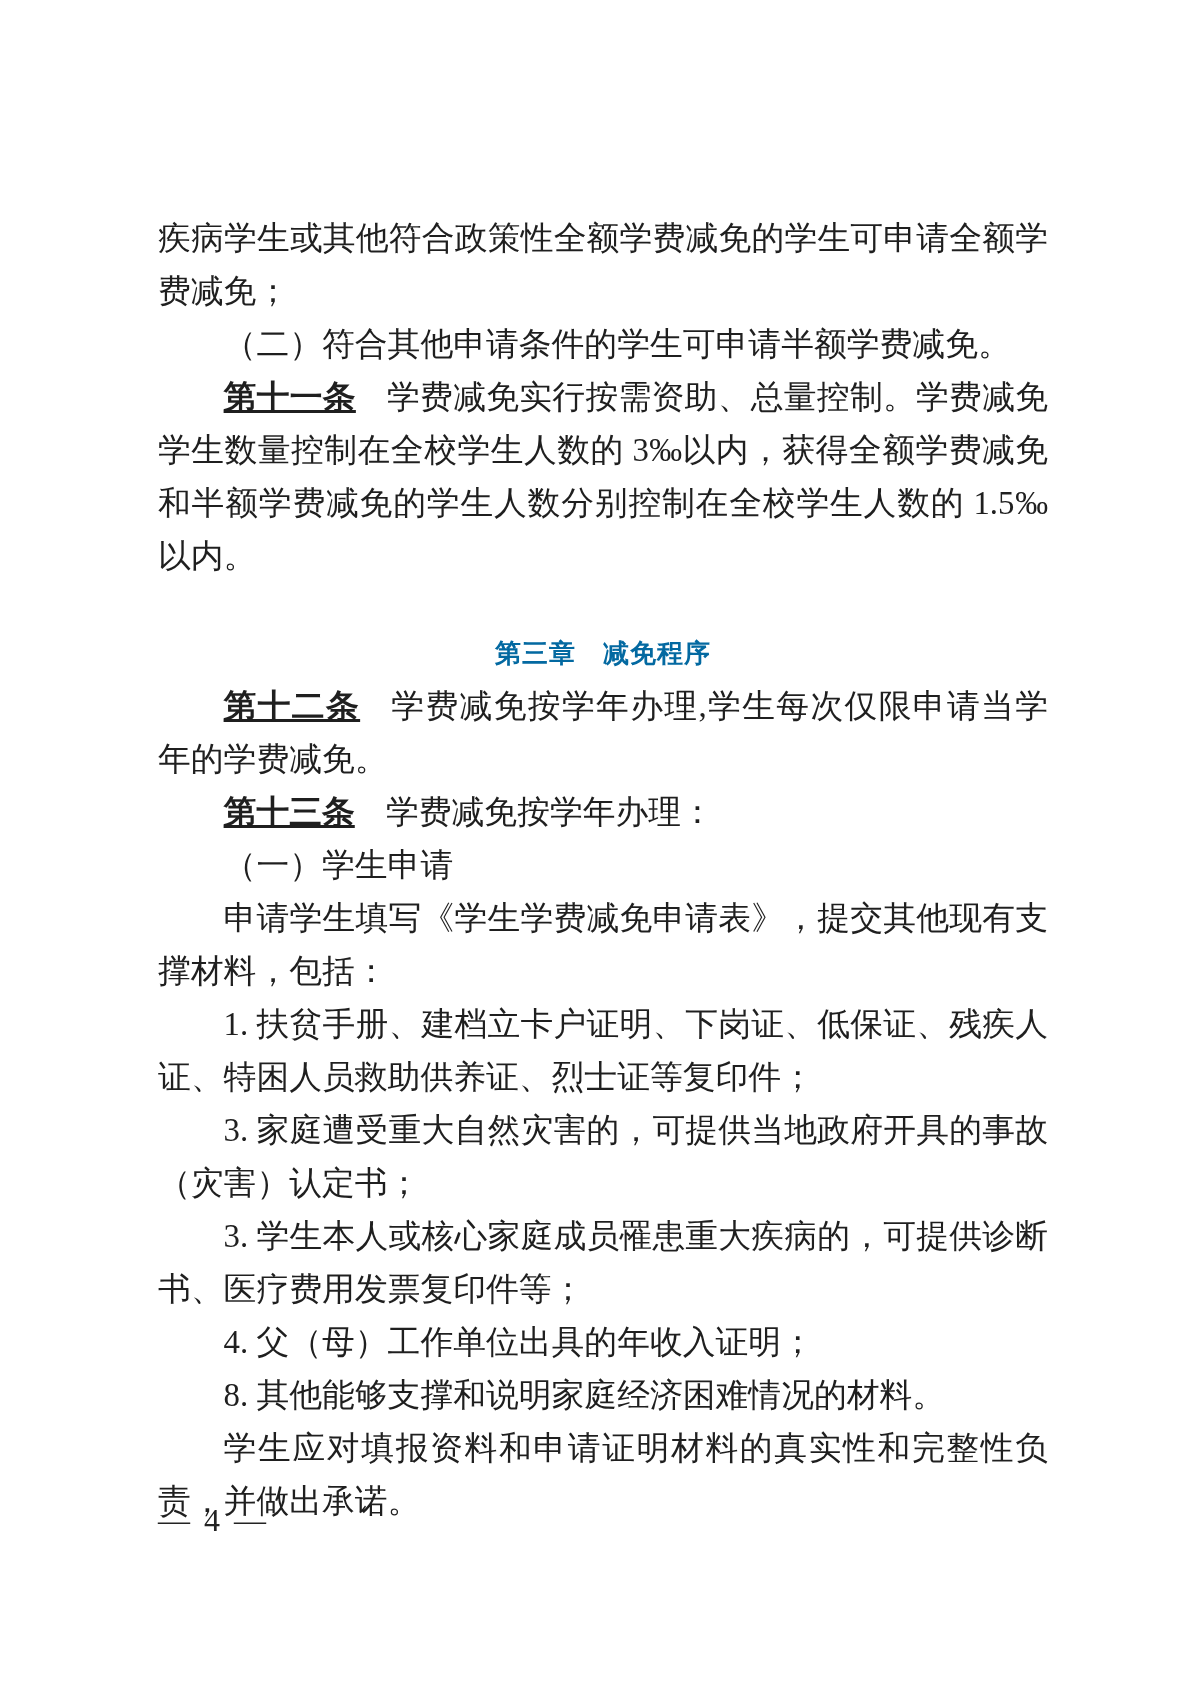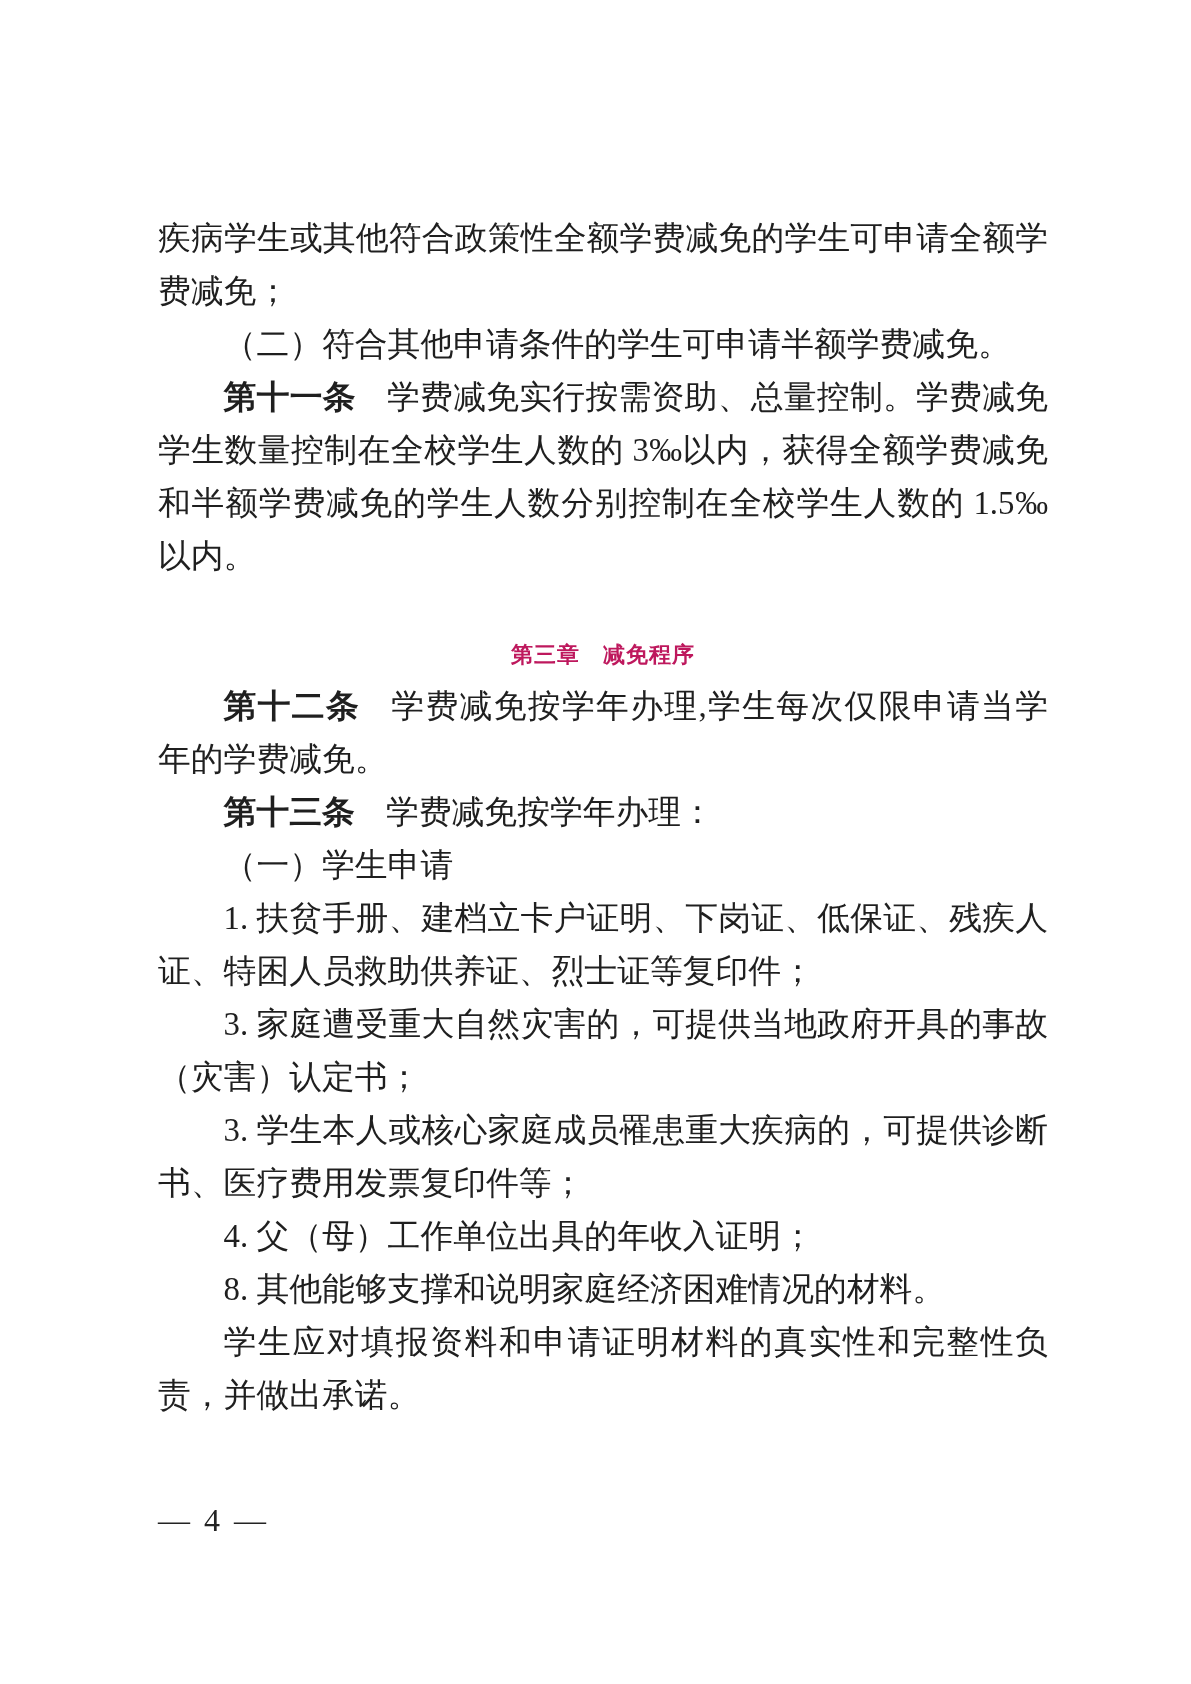--- a/index.html
+++ b/index.html
@@ -34,32 +34,33 @@
   .para {
     margin: 0;
     padding: 0;
   }
   .para.indent {
     text-indent: 2em;
   }
   .term {
     font-weight: bold;
     margin-right: 0.95em;
+    text-decoration: underline;
   }
   .chapter {
     margin: 47px 0 0 0;
     padding: 0;
-    font-family: Liberation Serif, serif;
+    font-family: Liberation Mono, monospace;
     font-weight: bold;
-    font-size: 22px;
+    font-size: 26px;
     line-height: 50px;
     text-align: center;
     text-indent: 0;
     letter-spacing: 1px;
-    color: #be185d;
+    color: #0369a1;
   }
   .page-footer {
     position: absolute;
     left: 158px;
     top: 1502px;
     font-size: 32px;
     line-height: 36px;
     letter-spacing: 3px;
     color: #232323;
   }
@@ -77,20 +78,21 @@
     <p class="para indent"><span class="term">第十一条</span><span>学费减免实行按需资助、总量控制。学费减免学生数量控制在全校学生人数的 3‰以内，获得全额学费减免和半额学费减免的学生人数分别控制在全校学生人数的 1.5‰以内。</span></p>
 
     <h2 class="chapter">第三章　减免程序</h2>
 
     <p class="para indent"><span class="term">第十二条</span><span>学费减免按学年办理,学生每次仅限申请当学年的学费减免。</span></p>
 
     <p class="para indent"><span class="term">第十三条</span><span>学费减免按学年办理：</span></p>
 
     <p class="para indent"><span>（一）学生申请</span></p>
 
+    <p class="para indent"><span>申请学生填写《学生学费减免申请表》，提交其他现有支撑材料，包括：</span></p>
 
     <p class="para indent"><span>1. 扶贫手册、建档立卡户证明、下岗证、低保证、残疾人证、特困人员救助供养证、烈士证等复印件；</span></p>
 
     <p class="para indent"><span>3. 家庭遭受重大自然灾害的，可提供当地政府开具的事故（灾害）认定书；</span></p>
 
     <p class="para indent"><span>3. 学生本人或核心家庭成员罹患重大疾病的，可提供诊断书、医疗费用发票复印件等；</span></p>
 
     <p class="para indent"><span>4. 父（母）工作单位出具的年收入证明；</span></p>
 
     <p class="para indent"><span>8. 其他能够支撑和说明家庭经济困难情况的材料。</span></p>

